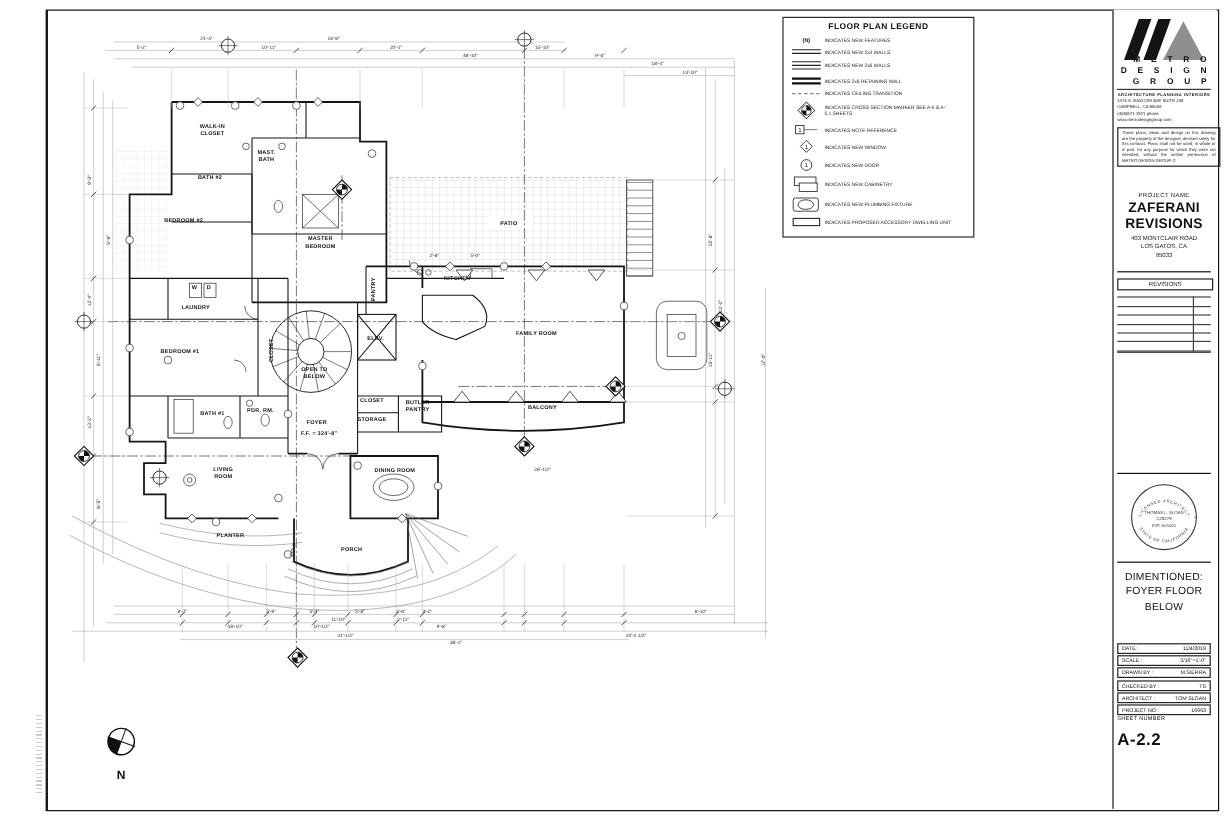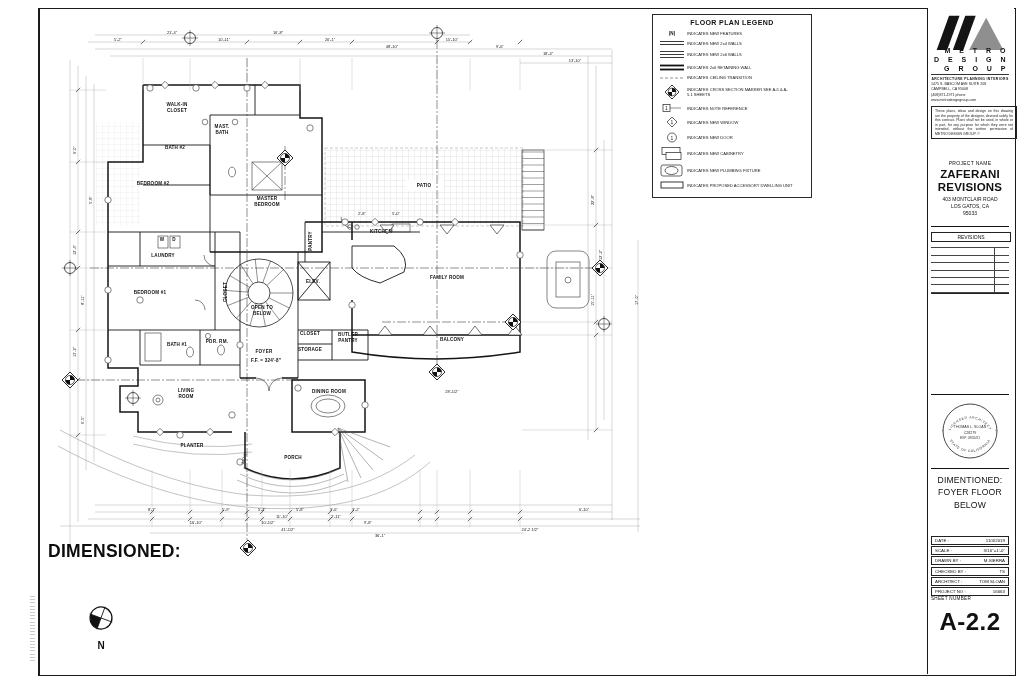--- a/index.html
+++ b/index.html
@@ -36,21 +36,21 @@
   .tb-revtable{top:233px;height:52px;border-bottom:.8px solid #222;}
   .tb-revtable .rrow{height:6.4px;border-bottom:.7px solid #444;}
   .tb-revtable .vline{position:absolute;right:14px;top:6px;bottom:0;border-left:.7px solid #444;}
   .tb-blank{top:290px;height:96px;border-bottom:1px solid #111;}
   .tb-stamp{top:390px;height:70px;border-bottom:1px solid #111;text-align:center;}
   .tb-title{top:466px;font-size:8.6px;font-weight:400;text-align:center;line-height:1.45;letter-spacing:.2px;}
   .tb-fields{top:528px;}
   .frow{display:flex;justify-content:space-between;border:.8px solid #222;margin-bottom:1.2px;
         padding:1px 3px;font-size:4.4px;}
   .tb-sheetlabel{top:588px;font-size:4.6px;letter-spacing:.3px;}
-  .tb-sheetnum{top:600px;font-size:24px;font-weight:700;text-align:center;letter-spacing:.5px;}
+  .tb-sheetnum{top:600px;font-size:14px;font-weight:700;text-align:left;letter-spacing:.5px;}
   
   .big-title{position:absolute;left:48px;top:541px;font-size:17.5px;font-weight:700;line-height:1.18;
              letter-spacing:.3px;color:#0d0d0d;z-index:4;}
   .compass{position:absolute;left:84px;top:604px;width:34px;text-align:center;z-index:4;}
   .compass .nlabel{font-size:10px;font-weight:700;margin-top:0px;}
   .plot-stamp{position:absolute;left:30px;top:596px;width:5px;height:66px;
               background:repeating-linear-gradient(#b5b5b5 0 1px,transparent 1px 3.2px);opacity:.7;}
 </style>
 </head>
 <body>
@@ -624,21 +624,20 @@
       <div class="frow">
           <span>PROJECT NO :</span>
           <span>16663</span>
         </div>
     </div>
     <div class="tb tb-sheetlabel">SHEET NUMBER</div>
     <div class="tb tb-sheetnum">A-2.2</div>
   </div>
 
   <div class="big-title">
-    <div>DIMENSIONED:</div>
   </div>
   <div class="compass">
     <svg width="34" height="32" viewBox="0 0 34 32">
       <g transform="rotate(20 17 14)">
         <circle cx="17" cy="14" r="11" fill="none" stroke="#111" stroke-width="1.2"></circle>
         <line x1="17" y1="2" x2="17" y2="26" stroke="#111" stroke-width="0.8"></line>
         <line x1="5" y1="14" x2="29" y2="14" stroke="#111" stroke-width="0.8"></line>
         <path d="M17,14 L17,25 A11,11 0 0 1 6,14 Z" fill="#111"></path>
       </g>
     </svg>

